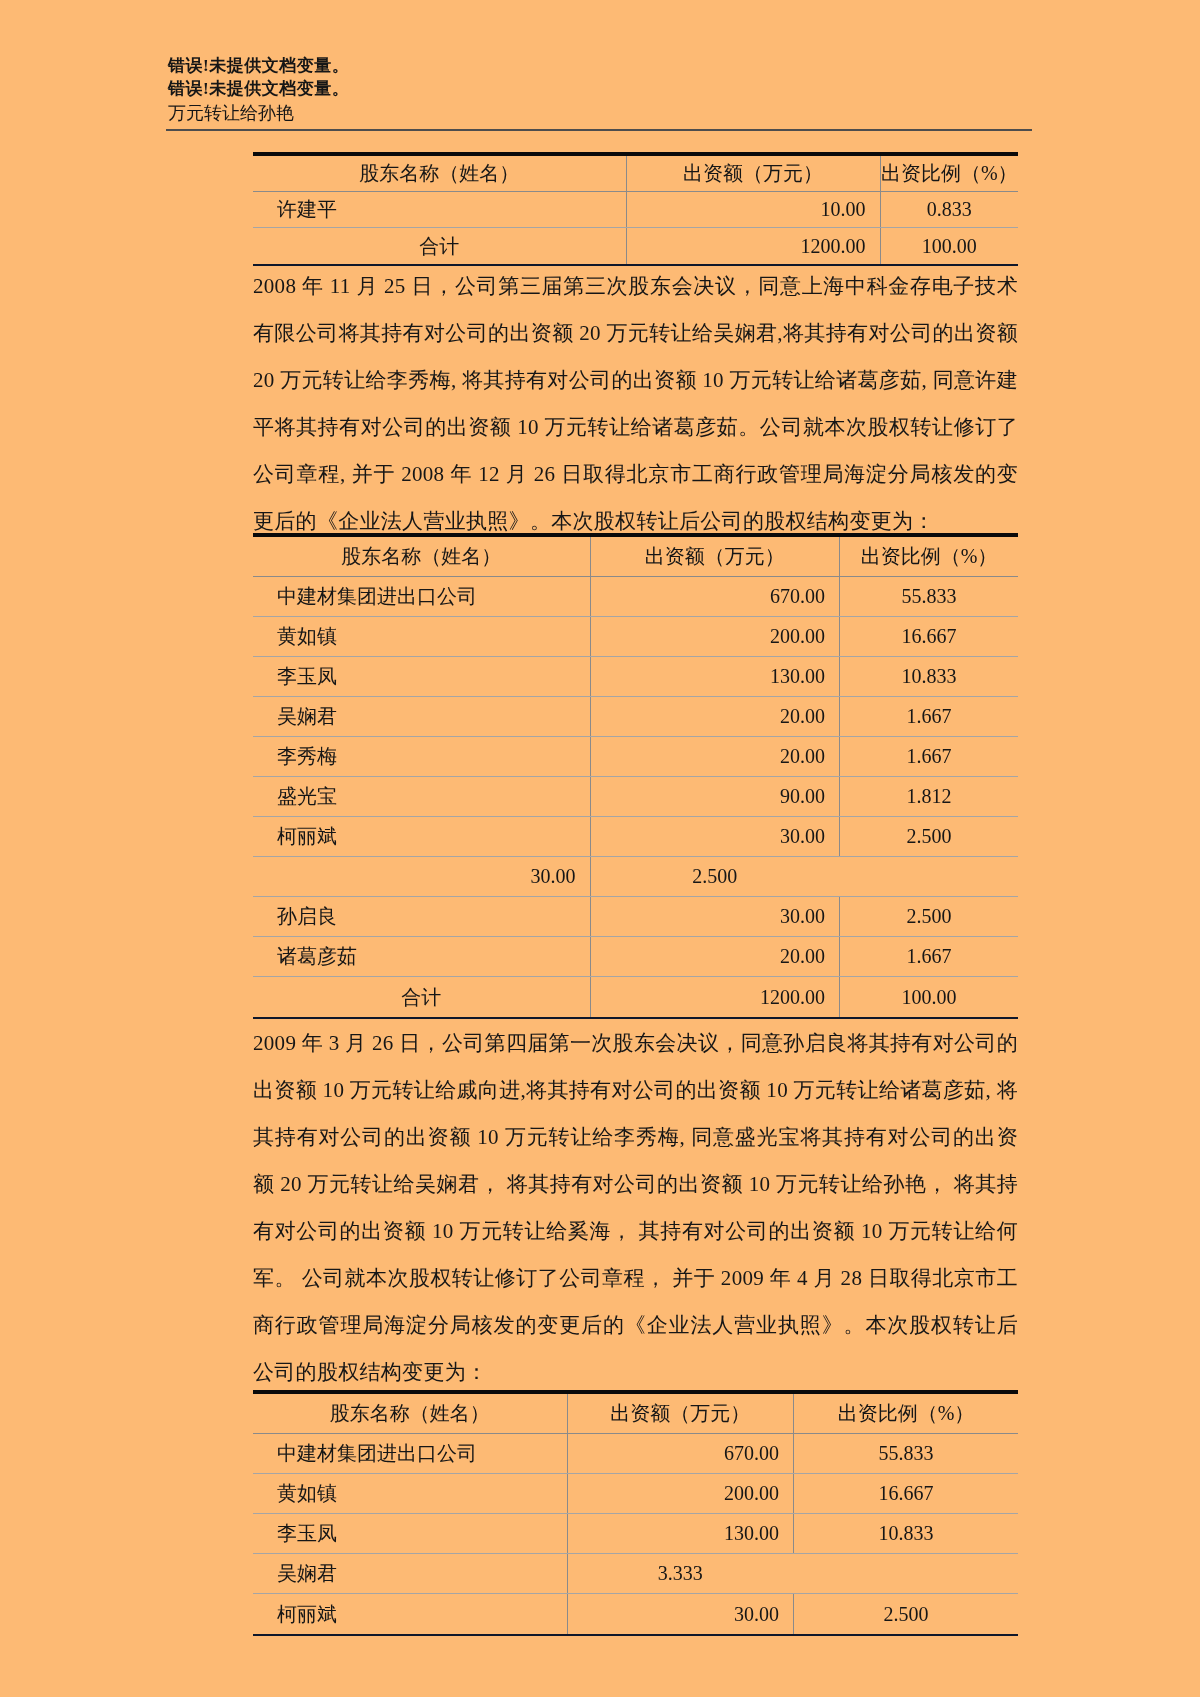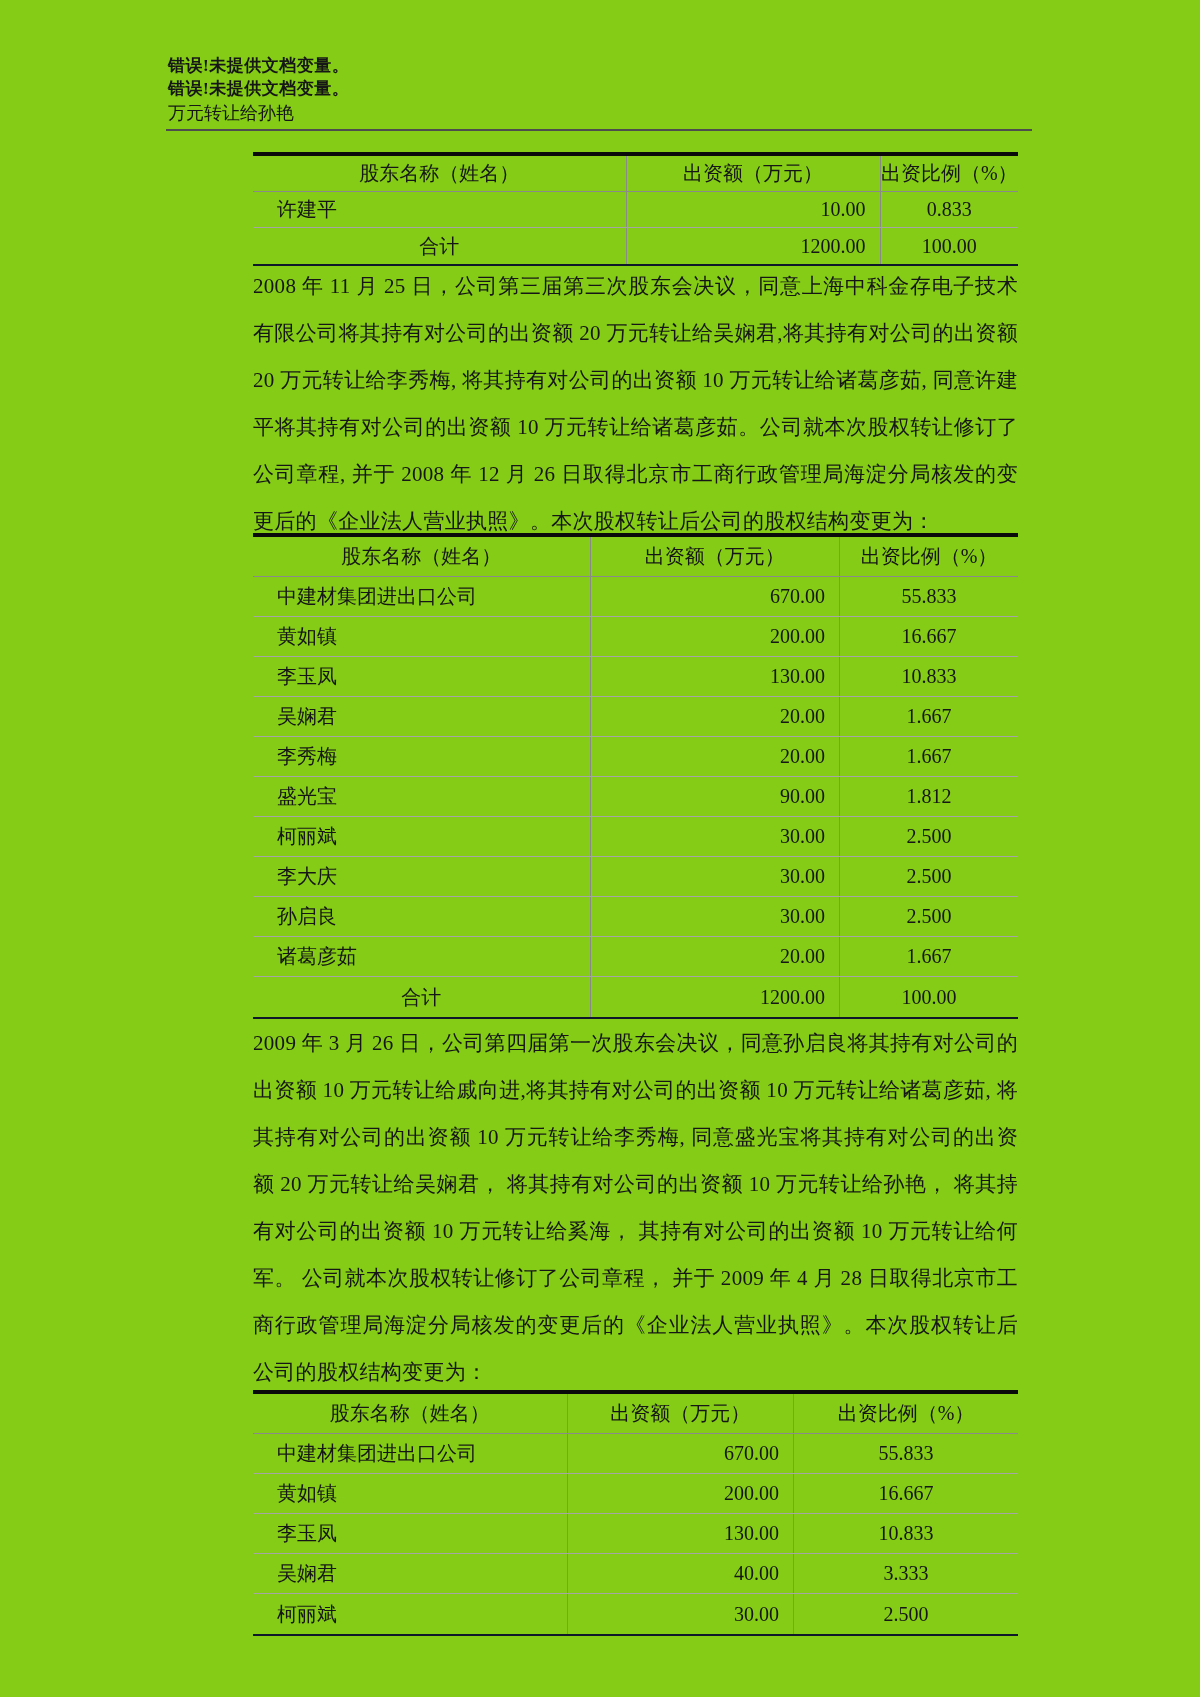--- a/index.html
+++ b/index.html
@@ -1,21 +1,21 @@
 <!DOCTYPE html>
 <html><head>
 <meta charset="utf-8">
 <style>
   * { margin:0; padding:0; box-sizing:border-box; }
   html,body { background:#e8e8e8; }
   .page {
     position:relative;
     width:1200px; height:1697px;
     margin:0 auto;
-    background:#84cc16;
+    background:#fdba74;
     font-family:"Liberation Serif","DejaVu Serif",serif;
     color:#161616;
     overflow:hidden;
   }
   
   .doc-header { position:absolute; top:54px; left:168px; }
   .err-line {
     font-size:17px; font-weight:bold; line-height:23px;
     letter-spacing:0.5px;
   }
@@ -129,21 +129,20 @@
           <div class="tcell name">盛光宝</div>
           <div class="tcell amount">90.00</div>
           <div class="tcell ratio">1.812</div>
         </div>
         <div class="trow">
           <div class="tcell name">柯丽斌</div>
           <div class="tcell amount">30.00</div>
           <div class="tcell ratio">2.500</div>
         </div>
         <div class="trow">
-          <div class="tcell name">李大庆</div>
           <div class="tcell amount">30.00</div>
           <div class="tcell ratio">2.500</div>
         </div>
         <div class="trow">
           <div class="tcell name">孙启良</div>
           <div class="tcell amount">30.00</div>
           <div class="tcell ratio">2.500</div>
         </div>
         <div class="trow">
           <div class="tcell name">诸葛彦茹</div>
@@ -177,21 +176,20 @@
           <div class="tcell amount">200.00</div>
           <div class="tcell ratio">16.667</div>
         </div>
         <div class="trow">
           <div class="tcell name">李玉凤</div>
           <div class="tcell amount">130.00</div>
           <div class="tcell ratio">10.833</div>
         </div>
         <div class="trow">
           <div class="tcell name">吴娴君</div>
-          <div class="tcell amount">40.00</div>
           <div class="tcell ratio">3.333</div>
         </div>
         <div class="trow">
           <div class="tcell name">柯丽斌</div>
           <div class="tcell amount">30.00</div>
           <div class="tcell ratio">2.500</div>
         </div>
       </div>
   </div>
 

